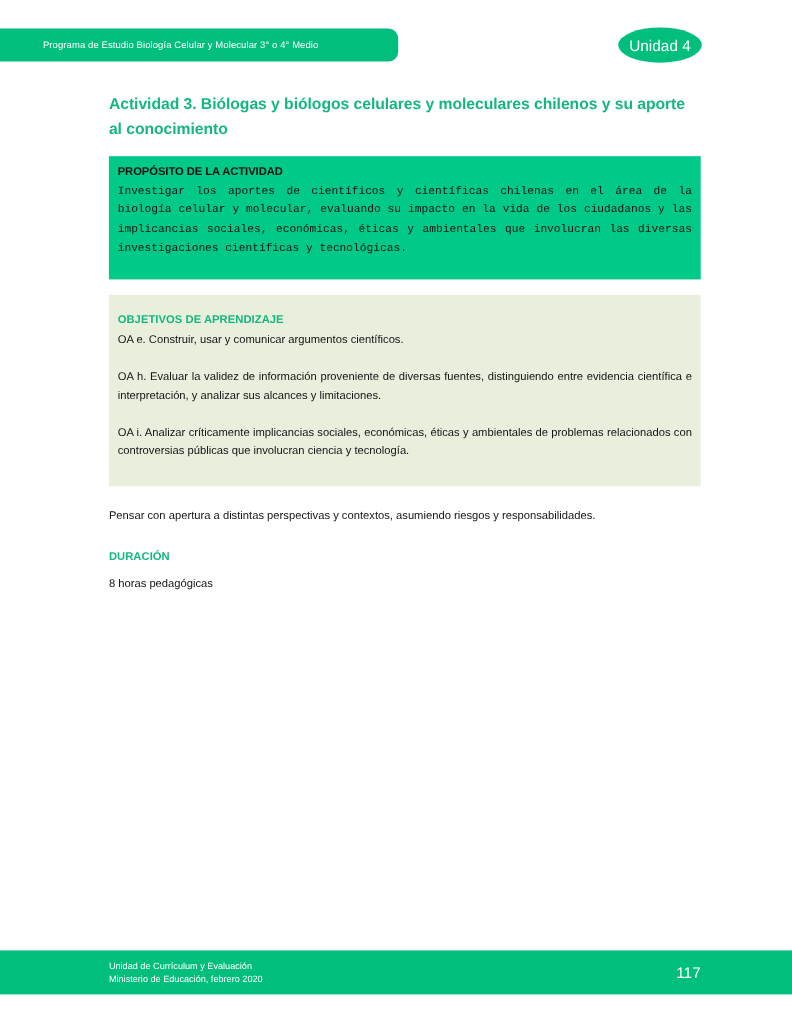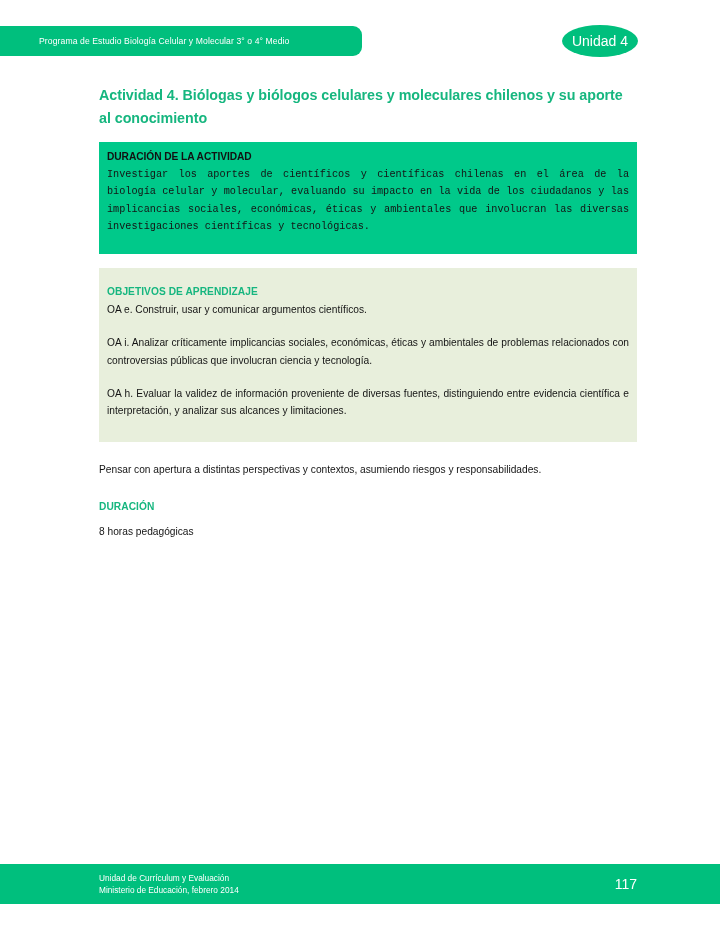--- a/index.html
+++ b/index.html
@@ -171,46 +171,46 @@
 <div class="header-band">
   <span class="header-band-text">Programa de Estudio Biología Celular y Molecular 3° o 4° Medio</span>
 </div>
 
 <div class="unit-badge">
   <span class="unit-badge-text">Unidad 4</span>
 </div>
 
 <div class="page">
 
-  <h1 class="activity-title">Actividad 4. Biólogas y biólogos celulares y moleculares chilenos y su aporte al conocimiento</h1>
+  <h1 class="activity-title">Actividad 3. Biólogas y biólogos celulares y moleculares chilenos y su aporte al conocimiento</h1>
 
   <section class="purpose-box">
-    <div class="purpose-heading">DURACIÓN DE LA ACTIVIDAD</div>
+    <div class="purpose-heading">PROPÓSITO DE LA ACTIVIDAD</div>
     <p class="purpose-text">Investigar los aportes de científicos y científicas chilenas en el área de la biología celular y molecular, evaluando su impacto en la vida de los ciudadanos y las implicancias sociales, económicas, éticas y ambientales que involucran las diversas investigaciones científicas y tecnológicas.</p>
   </section>
 
   <section class="oa-box">
     <div class="section-heading">OBJETIVOS DE APRENDIZAJE</div>
     <p class="oa-item">OA e. Construir, usar y comunicar argumentos científicos.</p>
+    <p class="oa-item">OA h. Evaluar la validez de información proveniente de diversas fuentes, distinguiendo entre evidencia científica e interpretación, y analizar sus alcances y limitaciones.</p>
     <p class="oa-item">OA i. Analizar críticamente implicancias sociales, económicas, éticas y ambientales de problemas relacionados con controversias públicas que involucran ciencia y tecnología.</p>
-    <p class="oa-item">OA h. Evaluar la validez de información proveniente de diversas fuentes, distinguiendo entre evidencia científica e interpretación, y analizar sus alcances y limitaciones.</p>
   </section>
 
   <section class="plain-section">
     <p class="plain-text">Pensar con apertura a distintas perspectivas y contextos, asumiendo riesgos y responsabilidades.</p>
   </section>
 
   <section class="plain-section">
     <div class="section-heading">DURACIÓN</div>
     <p class="plain-text">8 horas pedagógicas</p>
   </section>
 
 </div>
 
 <div class="footer-band">
   <div class="footer-inner">
     <div class="footer-lines">
       <div>Unidad de Currículum y Evaluación</div>
-      <div>Ministerio de Educación, febrero 2014</div>
+      <div>Ministerio de Educación, febrero 2020</div>
     </div>
     <div class="footer-page">117</div>
   </div>
 </div>
 
 </body></html>

